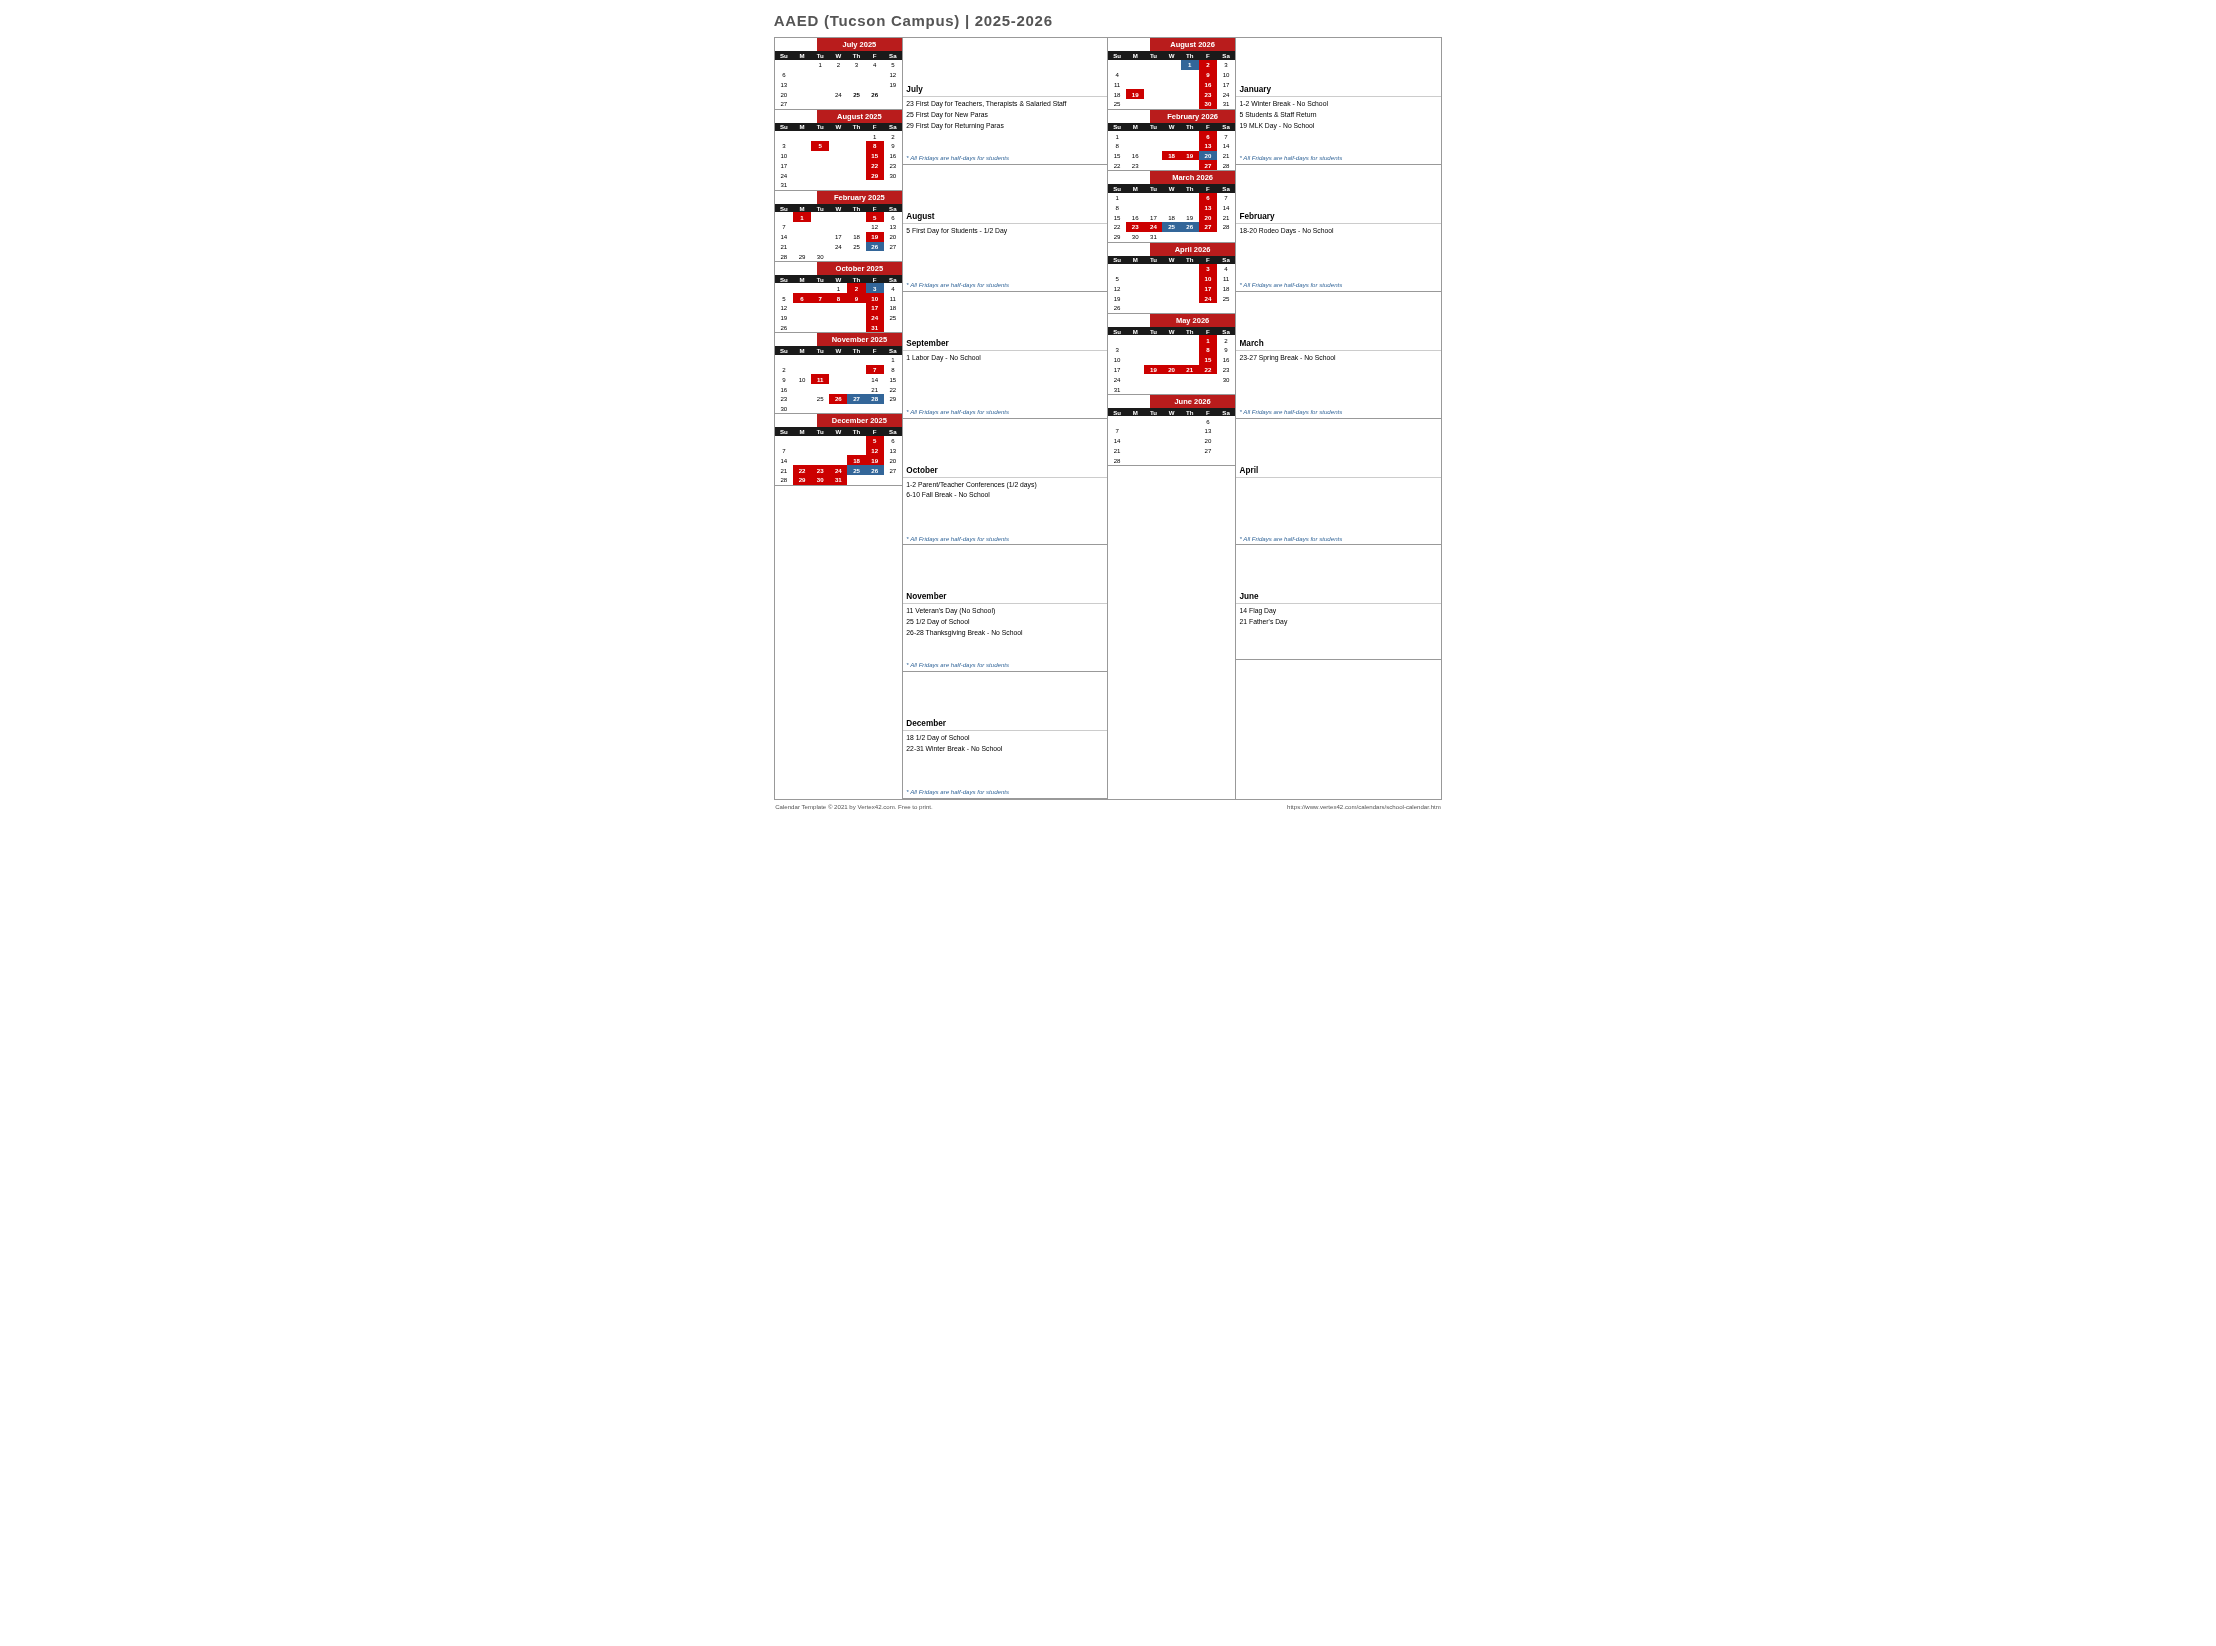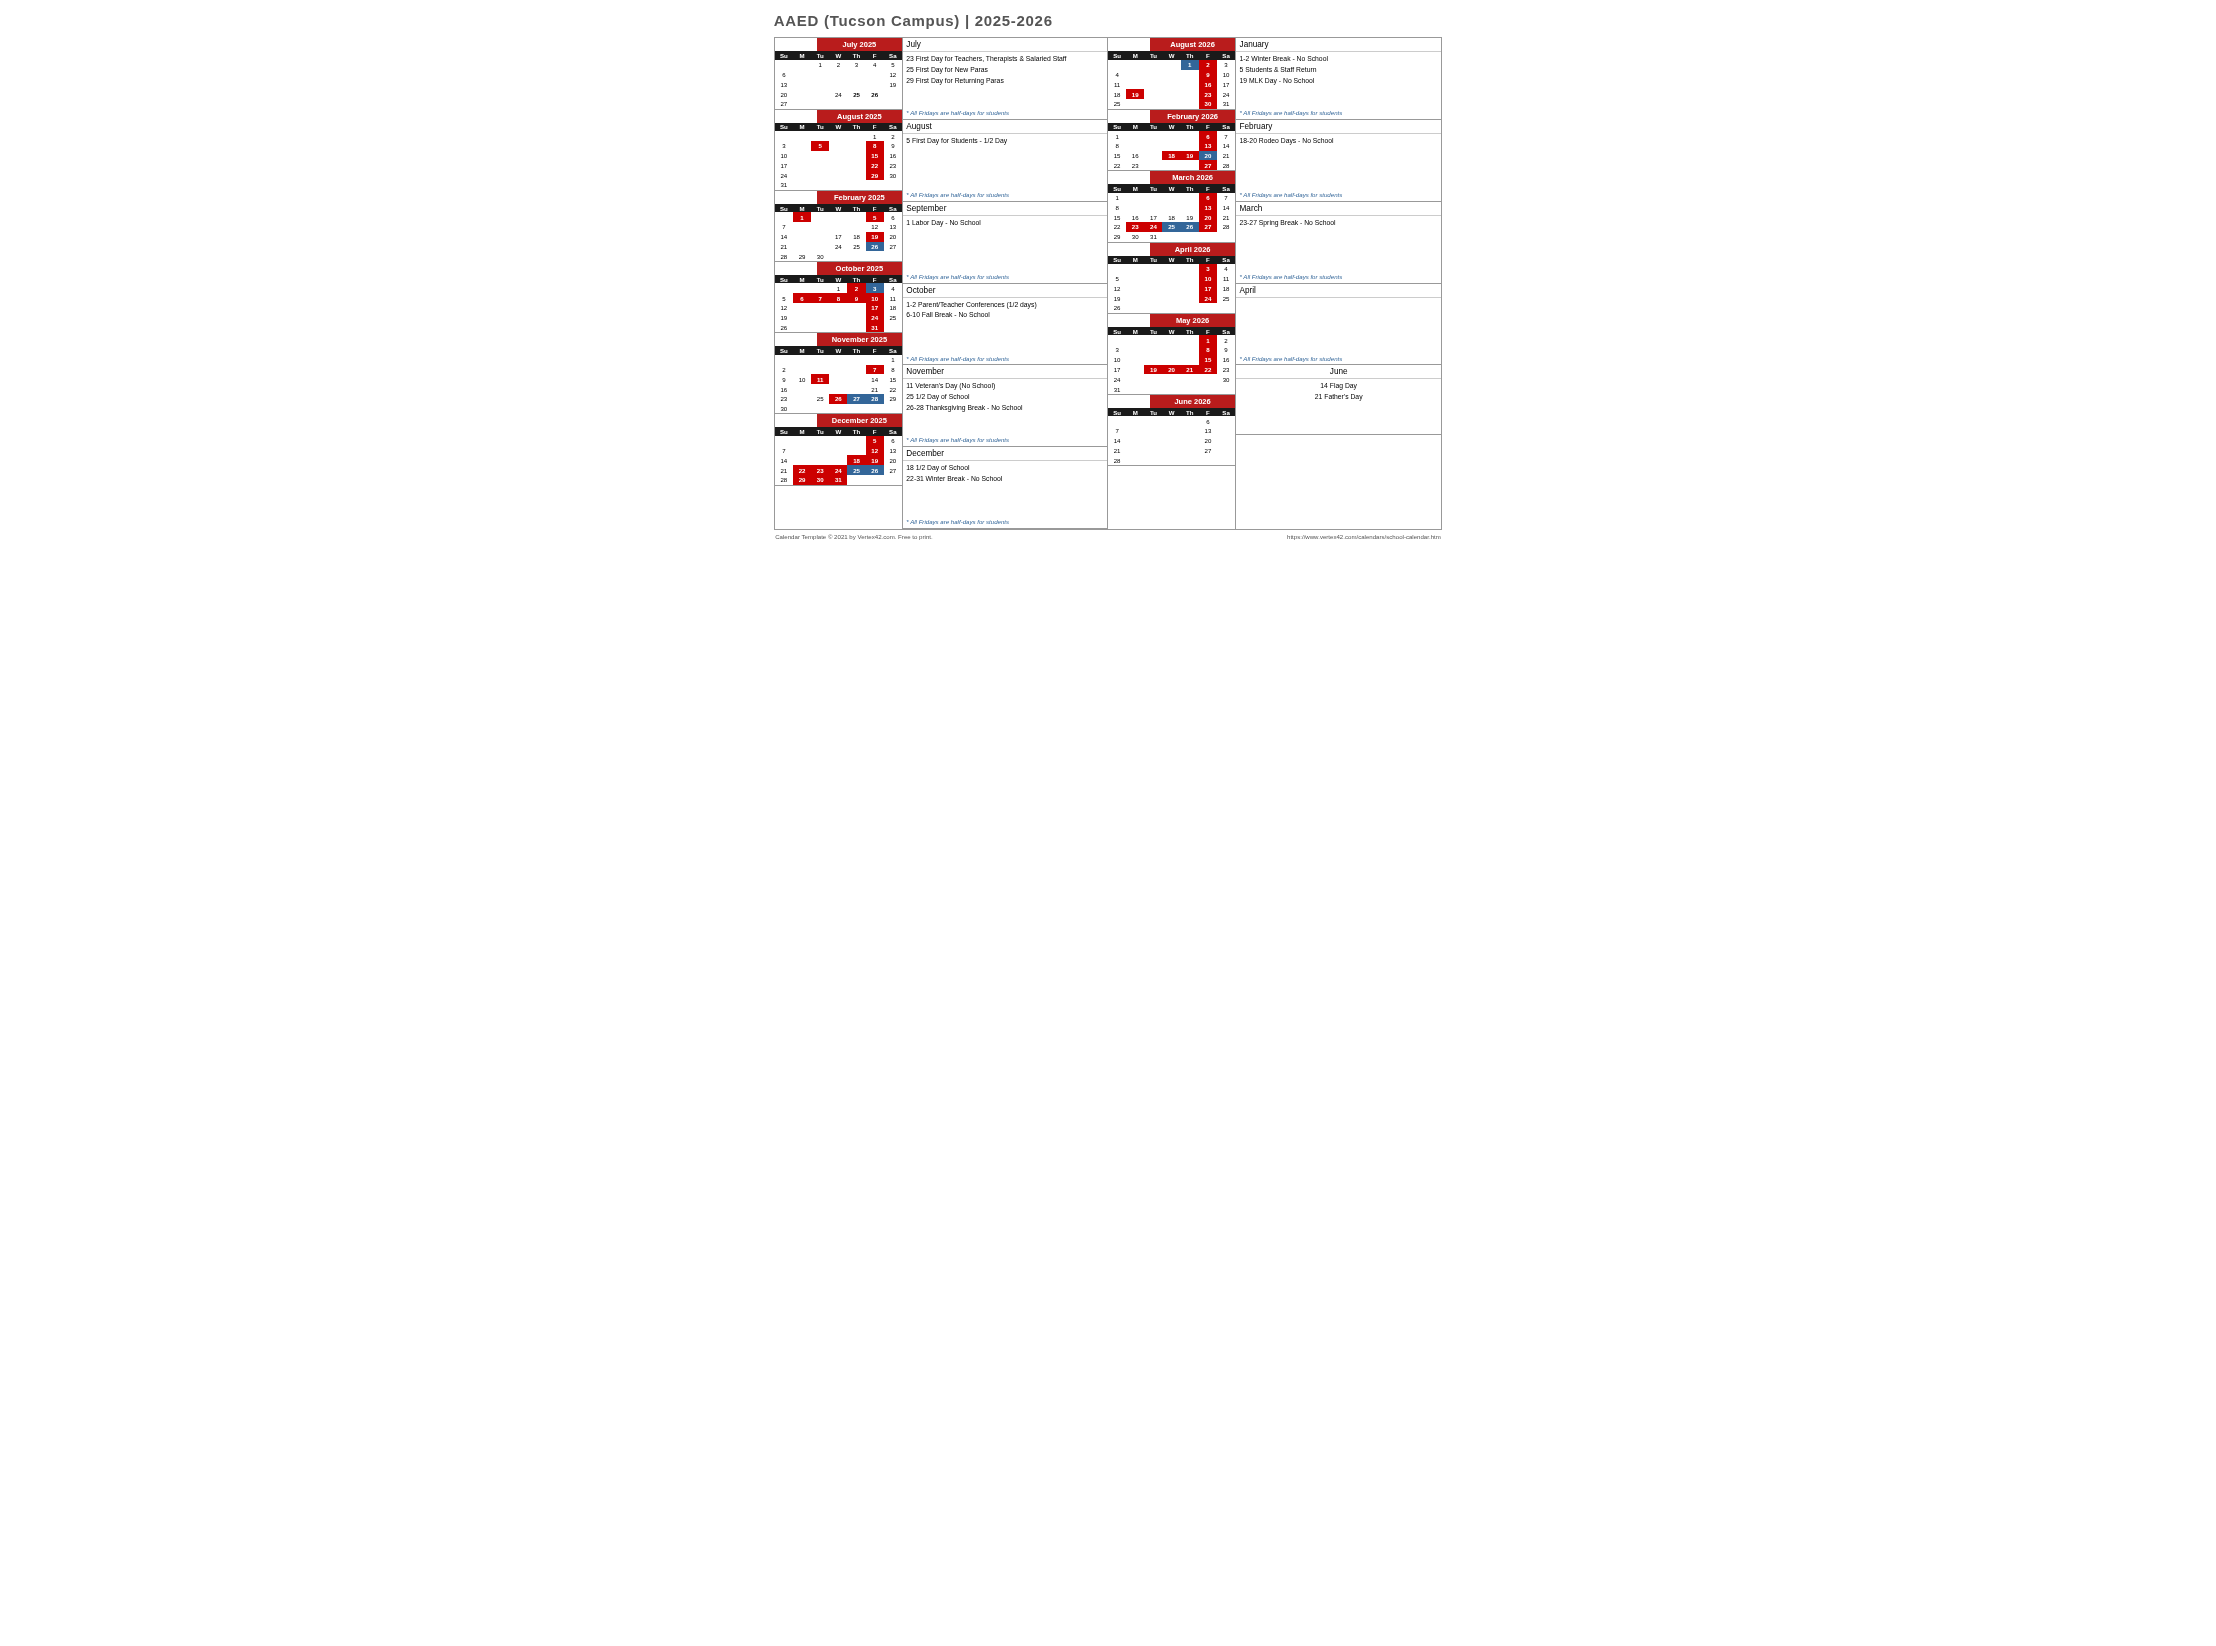--- a/index.html
+++ b/index.html
@@ -77,24 +77,25 @@
       background: #336699;
       color: #fff;
       font-weight: bold;
     }
     .cal-cell.bold-black {
       font-weight: bold;
     }
     
     .notes-header {
       background: #fff;
-      font-weight: normal;
+      font-weight: bold;
       font-size: 8.2px;
       padding: 2px 3.4px;
       border-bottom: 0.7px solid #ccc;
+      margin-top: 45px;
     }
     .notes-body {
       padding: 2px 3.4px;
       font-size: 6.8px;
       min-height: 55px;
     }
     .notes-body p {
       margin-bottom: 1.4px;
       line-height: 1.4;
     }
@@ -898,21 +899,21 @@
           <div class="notes-body">
             <p>23-27  Spring Break - No School</p>
           </div>
           <div class="notes-italic">* All Fridays are half-days for students</div>
         </div>
         <div class="month-block" style="border-bottom: 0.7px solid rgb(153, 153, 153);">
           <div class="notes-header">April</div>
           <div class="notes-body"></div>
           <div class="notes-italic">* All Fridays are half-days for students</div>
         </div>
-        <div class="month-block" style="border-bottom: 0.7px solid rgb(153, 153, 153); text-align: center;">
+        <div class="month-block" style="border-bottom: 0.7px solid rgb(153, 153, 153);">
           <div class="notes-header">June</div>
           <div class="notes-body">
             <p>14     Flag Day</p>
             <p>21     Father's Day</p>
           </div>
         </div>
       </div>
     </div>
 
   <div class="footer-bar">

